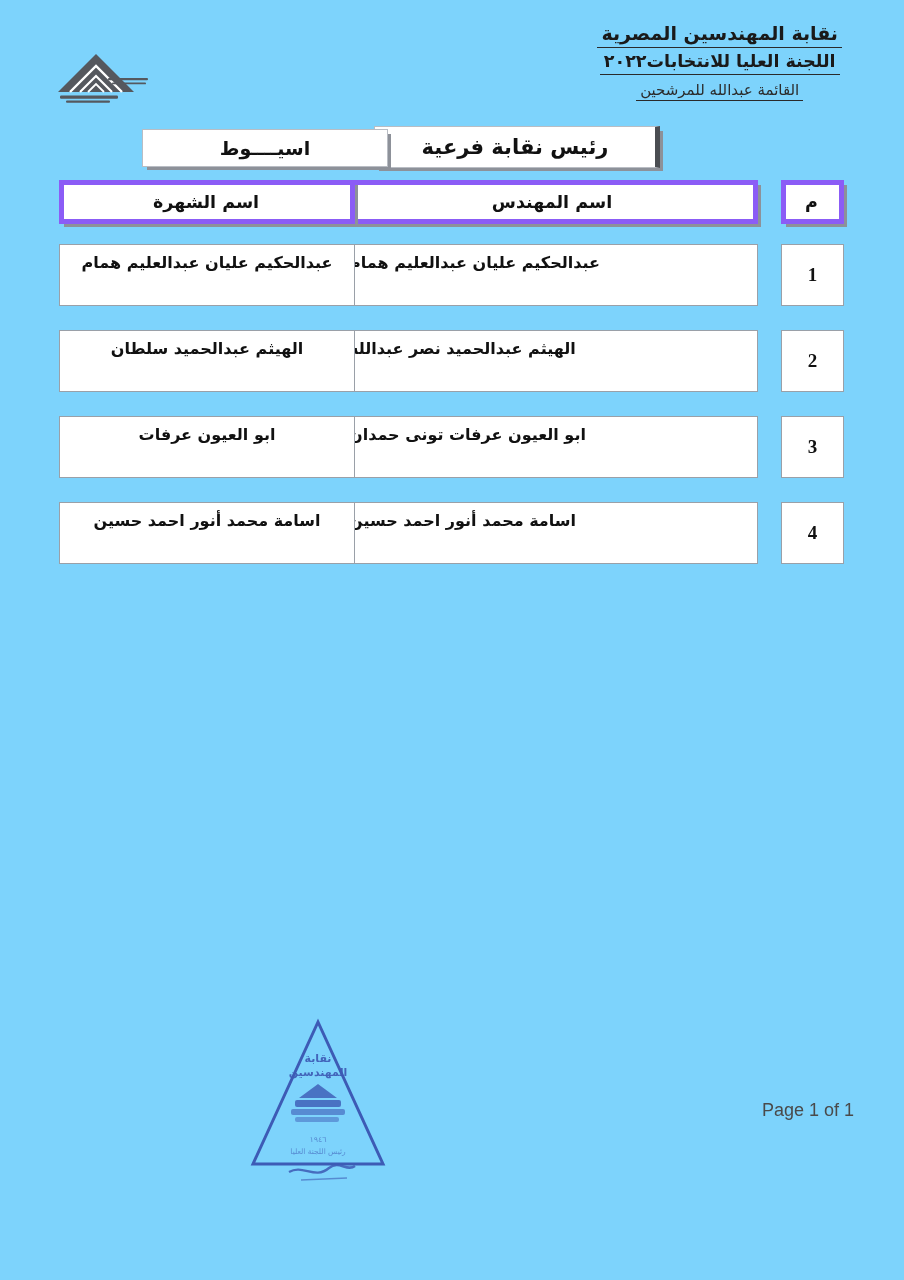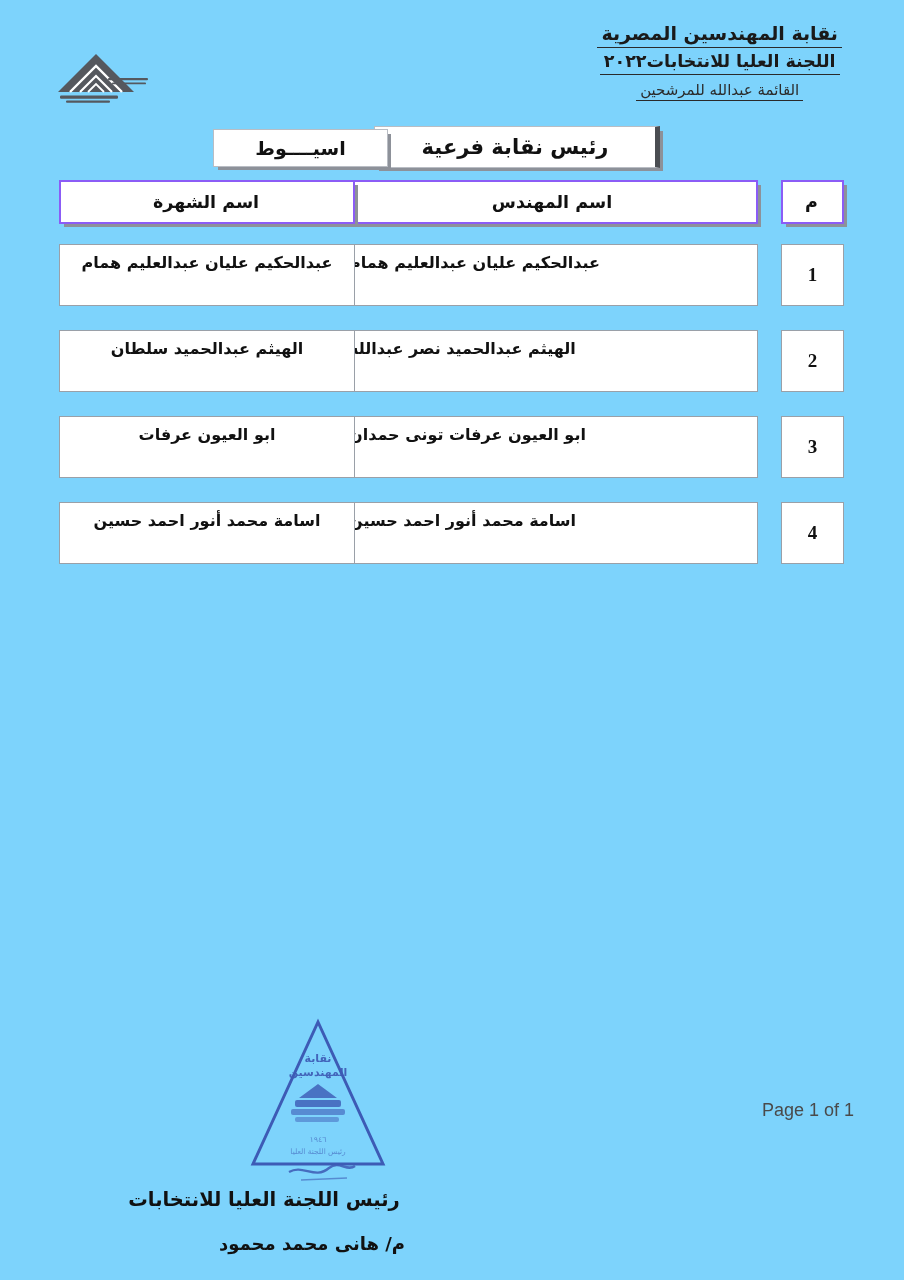--- a/index.html
+++ b/index.html
@@ -88,21 +88,21 @@
     top: 0;
     width: 286px;
     height: 42px;
     border-right: 5px solid #4a4d52;
   }
   .tbox-role span { font-size: 21px; letter-spacing: .5px; }
 
   .tbox-branch {
     right: 516px;
     top: 3px;
-    width: 175px;
+    width: 246px;
     height: 38px;
   }
   .tbox-branch span { font-size: 19px; letter-spacing: .5px; }
 
   
   .table {
     position: absolute;
     top: 180px;
     left: 0;
     width: 904px;
@@ -139,21 +139,21 @@
   }
   .cell-fame {
     right: 549px;
     width: 296px;
     top: 0;
     justify-content: center;
   }
 
   .trow.header-row .cell {
     height: 44px;
-    border: 2px solid #8b5cf6;
+    border: 5px solid #8b5cf6;
     box-shadow: 4px 4px 0 -1px #8d9199;
     justify-content: center;
     padding-right: 2px;
   }
   .trow.header-row .cell span {
     font-weight: bold;
     font-size: 17.5px;
   }
   .trow.header-row .cell-num { width: 63px; }
 
@@ -352,20 +352,16 @@
         <text x="75" y="128" font-size="8">١٩٤٦</text>
         <text x="75" y="140" font-size="7.5">رئيس اللجنة العليا</text>
       </g>
       <g stroke="#3d5bb5" fill="none" opacity="0.85">
         <path d="M46 158 C 60 150, 72 166, 86 154 C 96 146, 104 158, 112 152" stroke-width="2.4"></path>
         <path d="M58 166 L104 164" stroke-width="1.6" opacity="0.7"></path>
       </g>
     </svg>
   </div>
 
-  <div class="footer-sign">
-    <div class="footer-title">رئيس اللجنة العليا للانتخابات</div>
-    <div class="footer-name">م/ هانى محمد محمود</div>
-  </div>
 
   <div class="page-number">Page 1 of 1</div>
 
 </div>
 
 </body></html>

